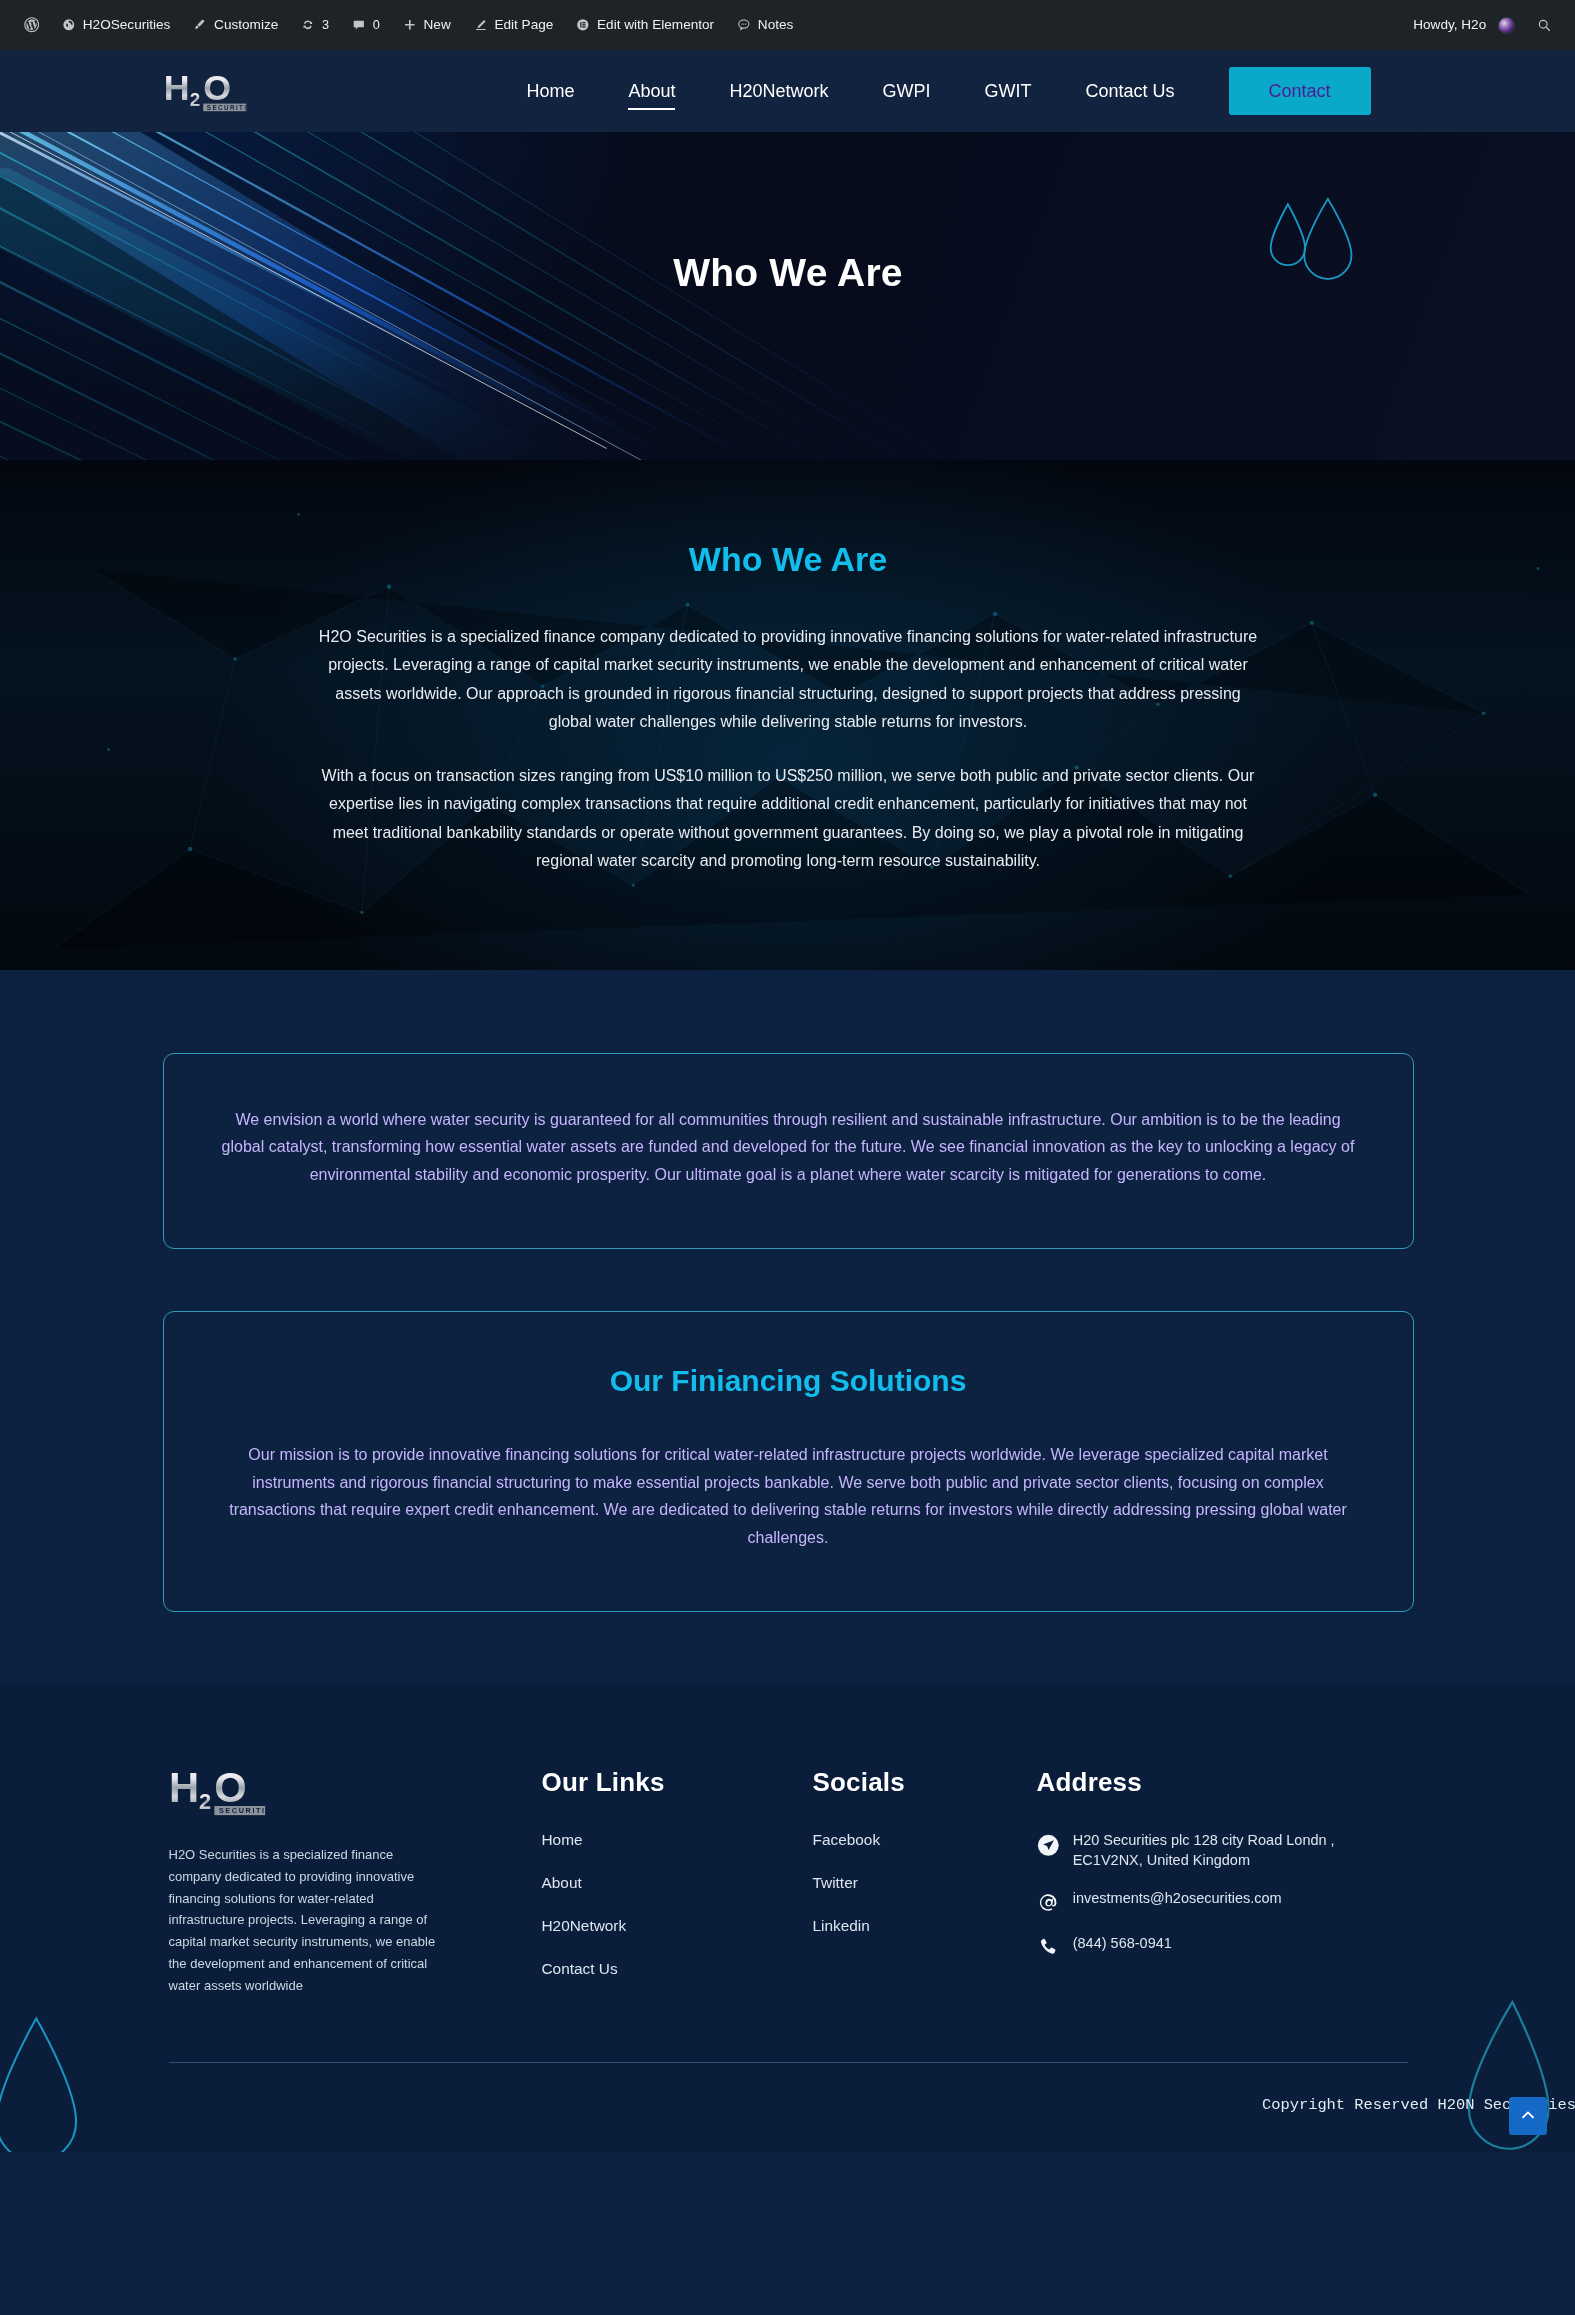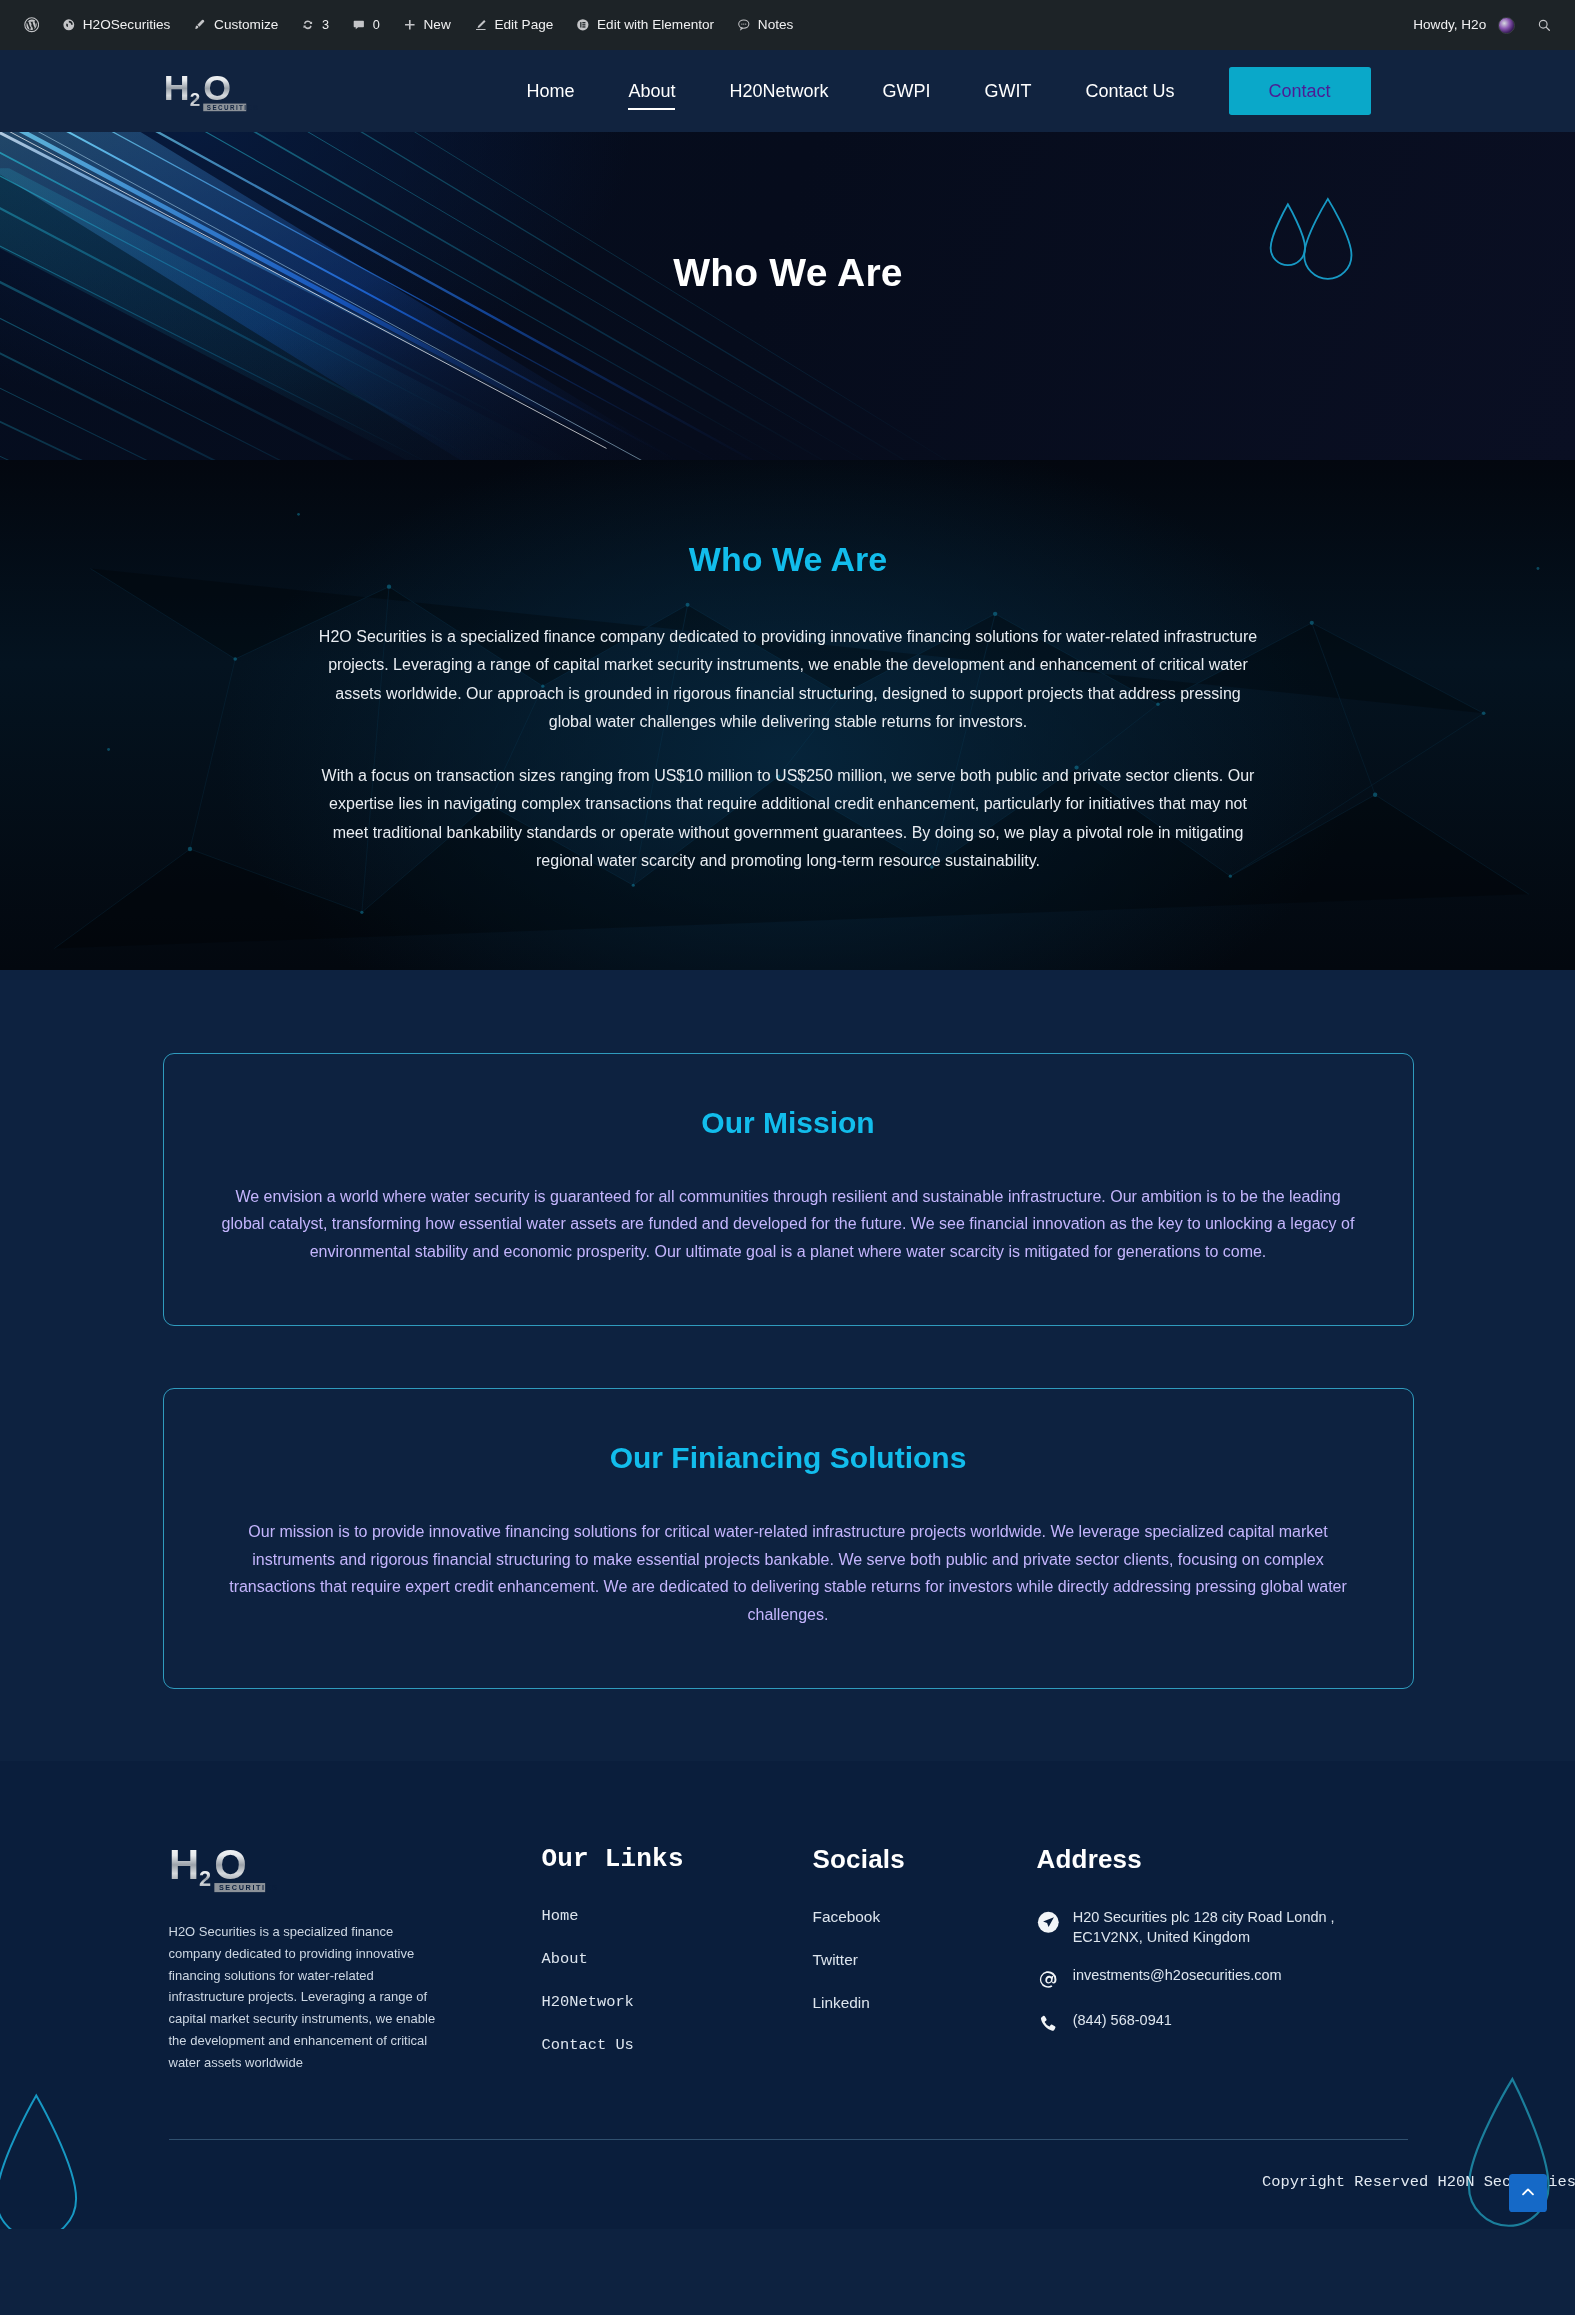--- a/index.html
+++ b/index.html
@@ -206,21 +206,21 @@
   }
   .footer-inner {
     position: relative;
     z-index: 3;
     width: 1239px;
     margin: 0 auto;
     display: flex;
     align-items: flex-start;
   }
   .f-col-brand { width: 373px; padding-right: 36px; }
-  .f-col-links { width: 271px; font-family: Liberation Mono, monospace; }
+  .f-col-links { width: 271px; }
   .f-col-socials { width: 224px; }
   .f-col-address { flex: 1; }
 
   .footer-logo { margin-bottom: 23.5px; }
   .footer-about {
     color: #cdd7e3;
     font-size: 13px;
     line-height: 1.68;
     max-width: 280px;
   }
@@ -531,21 +531,20 @@
 
   <div class="about-inner">
     <h2 class="section-heading">Who We Are</h2>
     <p class="body-copy">H2O Securities is a specialized finance company dedicated to providing innovative financing solutions for water-related infrastructure projects. Leveraging a range of capital market security instruments, we enable the development and enhancement of critical water assets worldwide. Our approach is grounded in rigorous financial structuring, designed to support projects that address pressing global water challenges while delivering stable returns for investors.</p>
     <p class="body-copy">With a focus on transaction sizes ranging from US$10 million to US$250 million, we serve both public and private sector clients. Our expertise lies in navigating complex transactions that require additional credit enhancement, particularly for initiatives that may not meet traditional bankability standards or operate without government guarantees. By doing so, we play a pivotal role in mitigating regional water scarcity and promoting long-term resource sustainability.</p>
   </div>
 </section>
 
 <section class="cards-section">
   <div class="card">
-    <h3 class="card-title">Our Mission</h3>
     <p class="card-body">We envision a world where water security is guaranteed for all communities through resilient and sustainable infrastructure. Our ambition is to be the leading global catalyst, transforming how essential water assets are funded and developed for the future. We see financial innovation as the key to unlocking a legacy of environmental stability and economic prosperity. Our ultimate goal is a planet where water scarcity is mitigated for generations to come.</p>
   </div>
 
   <div class="card">
     <h3 class="card-title">Our Finiancing Solutions</h3>
     <p class="card-body">Our mission is to provide innovative financing solutions for critical water-related infrastructure projects worldwide. We leverage specialized capital market instruments and rigorous financial structuring to make essential projects bankable. We serve both public and private sector clients, focusing on complex transactions that require expert credit enhancement. We are dedicated to delivering stable returns for investors while directly addressing pressing global water challenges.</p>
   </div>
 </section>
 
 <footer class="site-footer">

